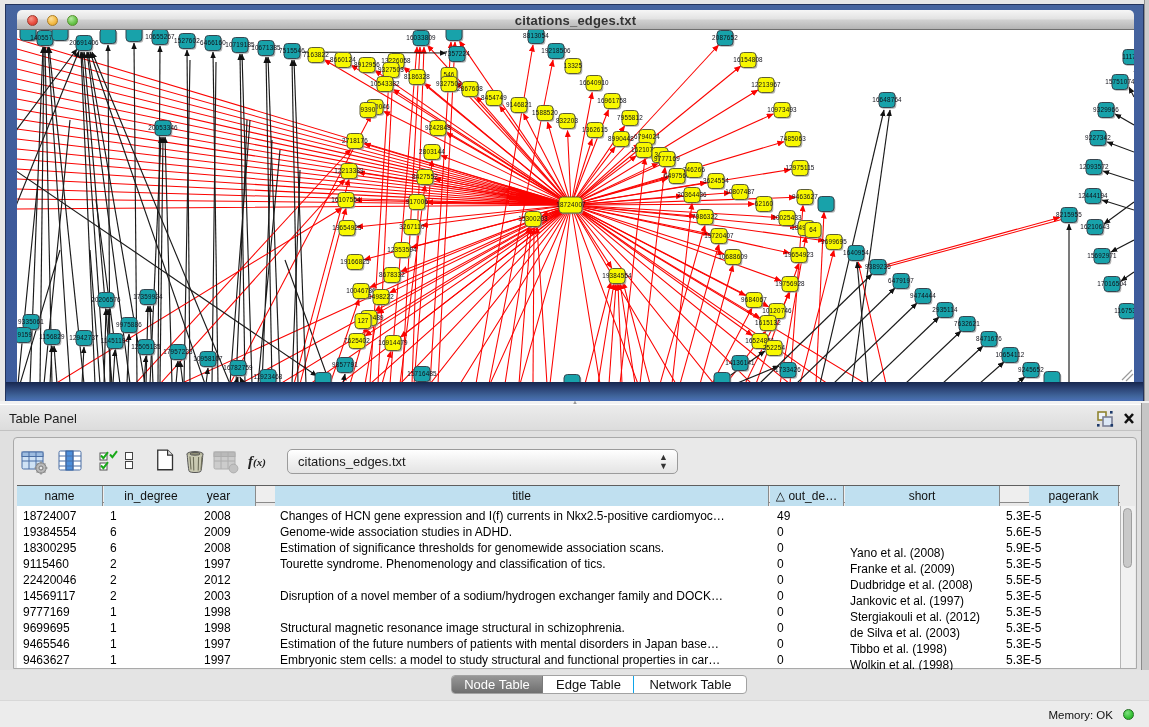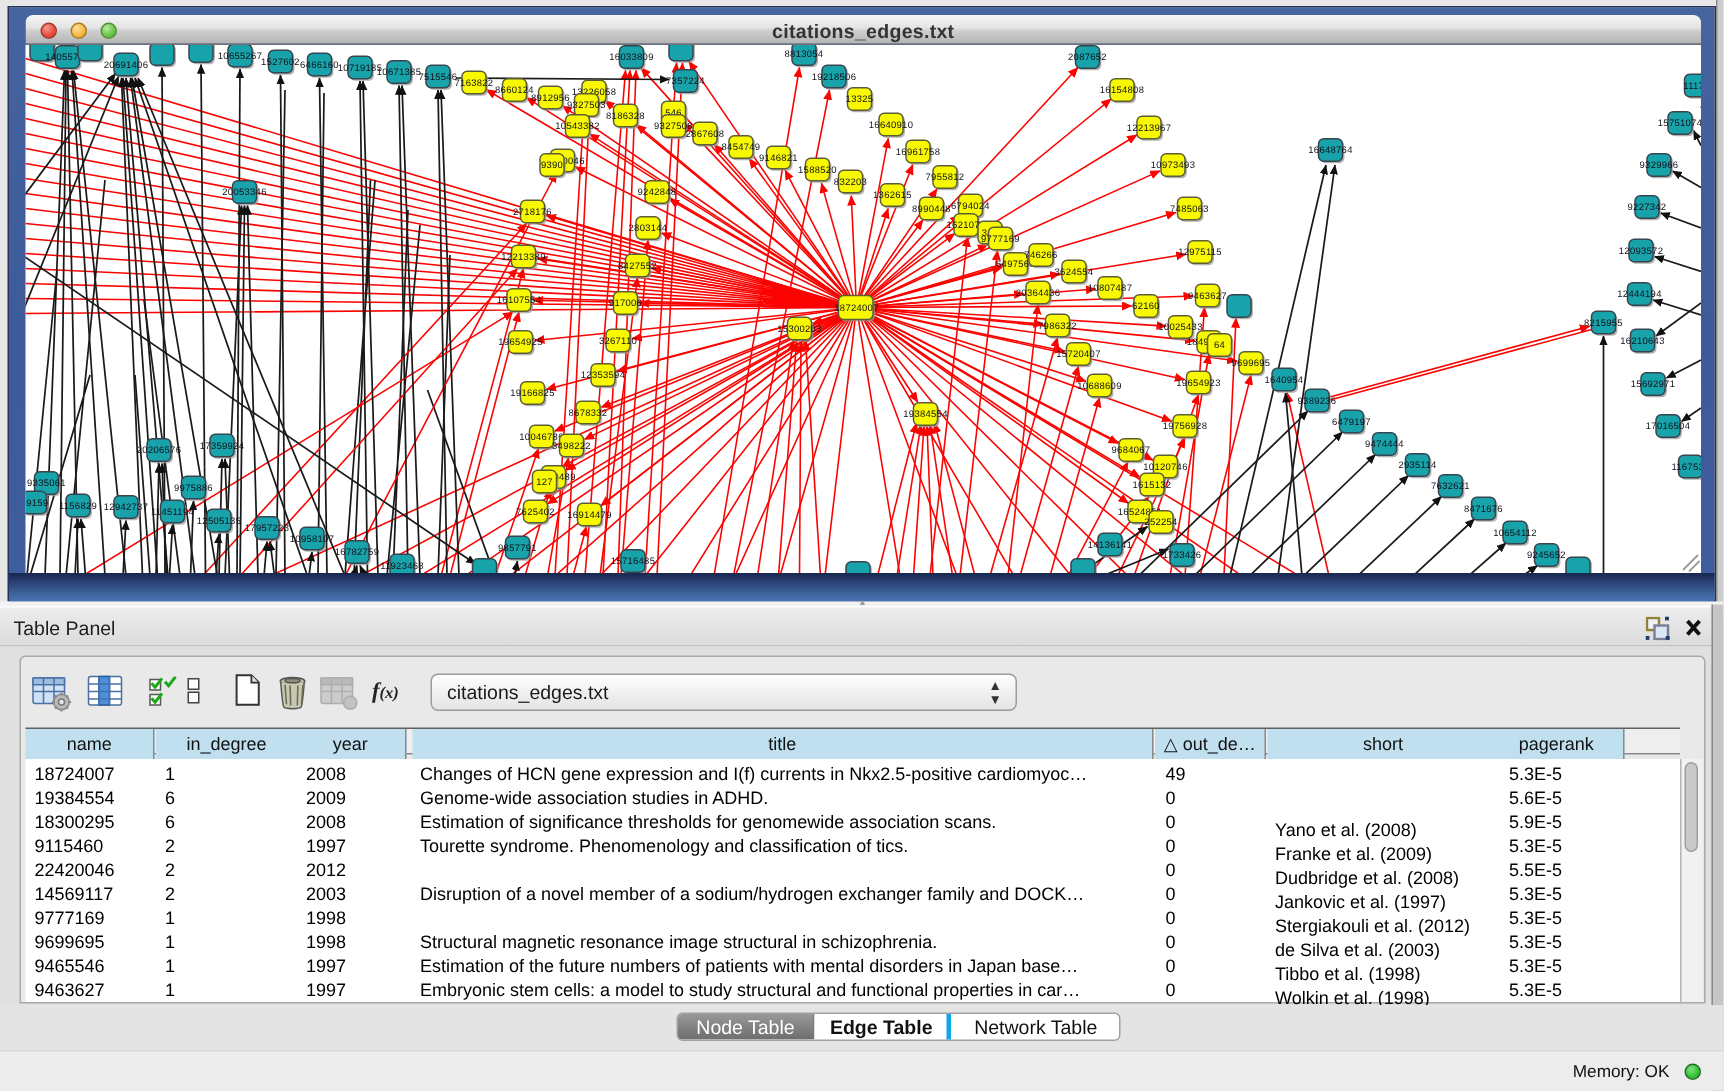--- a/index.html
+++ b/index.html
@@ -55,21 +55,21 @@
 #vsb { position:absolute; left:1120px; top:506px; width:15px; height:162px; background:#f1f1f1;
   border-left:1px solid #b5b5b5; }
 #vsb .thumb { position:absolute; left:2px; top:2px; width:9px; height:60px; background:#c9c9c9;
   border:1px solid #9e9e9e; border-radius:5px; }
 #tabsbar { position:absolute; left:0; top:670px; width:1149px; height:30px; background:#e4e4e4; }
 #tabs { position:absolute; left:427px; top:675px; width:296px; height:19px; background:#fff;
   border:1px solid #a2a2a2; border-radius:4px; font-size:13px; color:#111;margin-left:24px; }
 #tabs .seg { position:absolute; top:0; height:17px; line-height:17px; text-align:center; }
 #seg1 { left:0; width:91px; background:linear-gradient(180deg,#989898,#6e6e6e); color:#fff;
   border-radius:3px 0 0 3px; border-right:1px solid #7a7a7a; }
-#seg2 { left:92px; width:90px; border-right:3px solid #0ea5e9;font-weight:bold; }
+#seg2 { left:92px; width:90px; border-right:1px solid #0ea5e9; }
 #seg3 { left:183px; width:111px; }
 #status { position:absolute; left:0; top:700px; width:1149px; height:27px; background:#ececec;
   border-top:1px solid #d8d8d8; }
 #mem { position:absolute; right:36px; top:8px; font-size:11.5px; color:#111; }
 #dot { position:absolute; right:15px; top:8px; width:11px; height:11px; border-radius:50%;
   background:radial-gradient(circle at 38% 32%,#7fe07f,#35c135 60%,#27a527); border:1px solid #1f6f1f; }
 #chev { position:absolute; left:572px; top:399px; font-size:6px; color:#9a9a9a; }
 </style></head>
 <body>
 <div id="frame"></div>
@@ -742,25 +742,25 @@
  </g>
 </svg>
 <span id="fx">f<i>(x)</i></span>
 <div id="combo">
     <span class="txt">citations_edges.txt</span>
     <span class="arr">▲<br>▼</span>
   </div>
 <div id="thead">
  <span class="hc" style="left:0;width:86px">name</span>
  <span class="hc" style="left:87px;width:95px">in_degree</span>
- <span class="hc" style="left:180px;width:74px">year</span>
+ <span class="hc" style="left:165px;width:74px">year</span>
  <span class="hc" style="left:258px;width:494px">title</span>
  <span class="hc" style="left:753px;width:74px">△ out_de…</span>
  <span class="hc" style="left:828px;width:155px">short</span>
- <span class="hc" style="left:976px;width:90px">pagerank</span>
+ <span class="hc" style="left:1012px;width:90px">pagerank</span>
 </div>
 <div id="tbody"></div>
 <div class="trow" style="top:508px">
     <span class="c1">18724007</span>
     <span class="c2">1</span>
     <span class="c3">2008</span>
     <span class="c4">Changes of HCN gene expression and I(f) currents in Nkx2.5-positive cardiomyoc…</span>
     <span class="c5">49</span>
     <span class="c6">Yano et al. (2008)</span>
     <span class="c7">5.3E-5</span>

